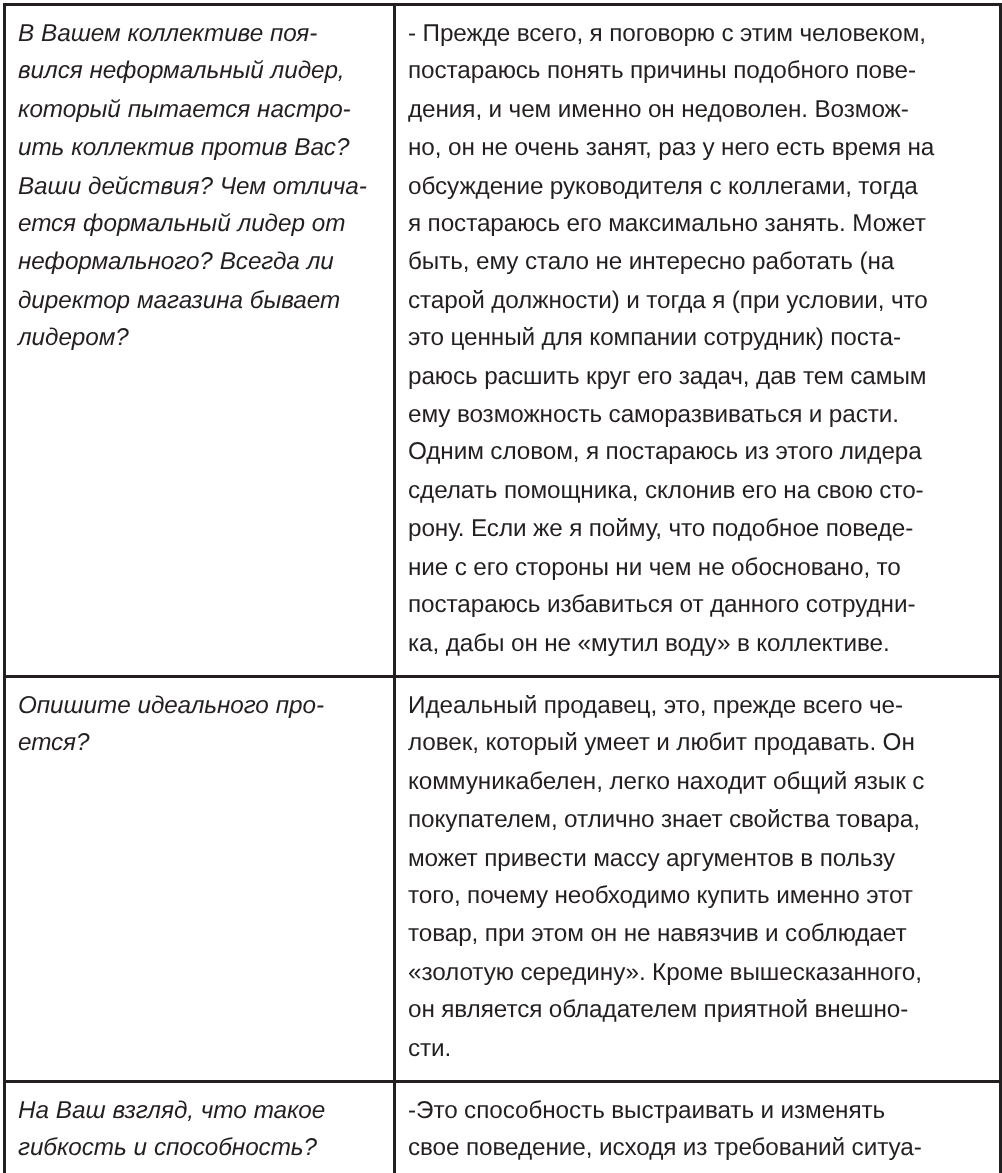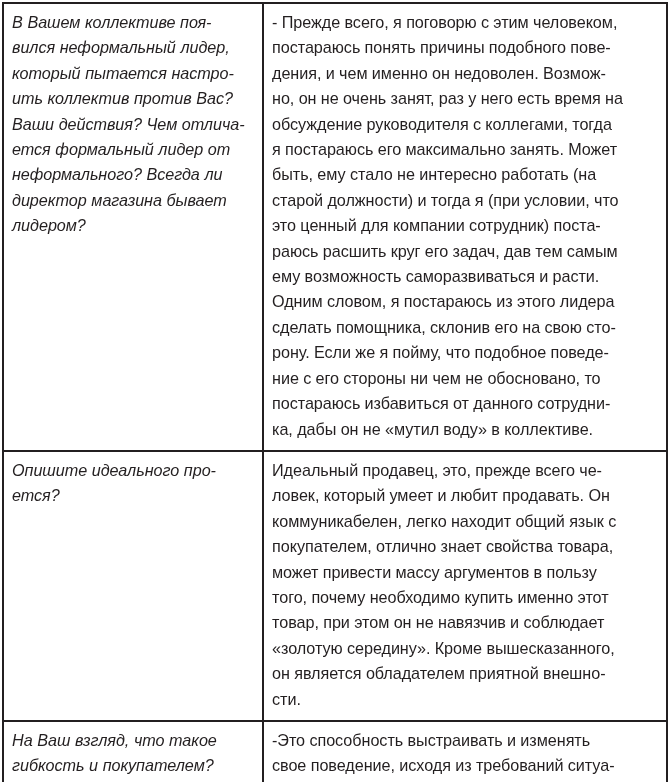--- a/index.html
+++ b/index.html
@@ -138,21 +138,21 @@
 он является обладателем приятной внешно-
 сти.</p>
         </div>
       </td>
     </tr>
 
     <tr class="row-3">
       <td class="col-question">
         <div class="cell-inner">
           <p class="q-text">На Ваш взгляд, что такое
-гибкость и покупателем?</p>
+гибкость и способность?</p>
         </div>
       </td>
       <td class="col-answer">
         <div class="cell-inner">
           <p class="a-text">-Это способность выстраивать и изменять
 свое поведение, исходя из требований ситуа-
 ции, для достижения конечного результата.</p>
         </div>
       </td>
     </tr>

